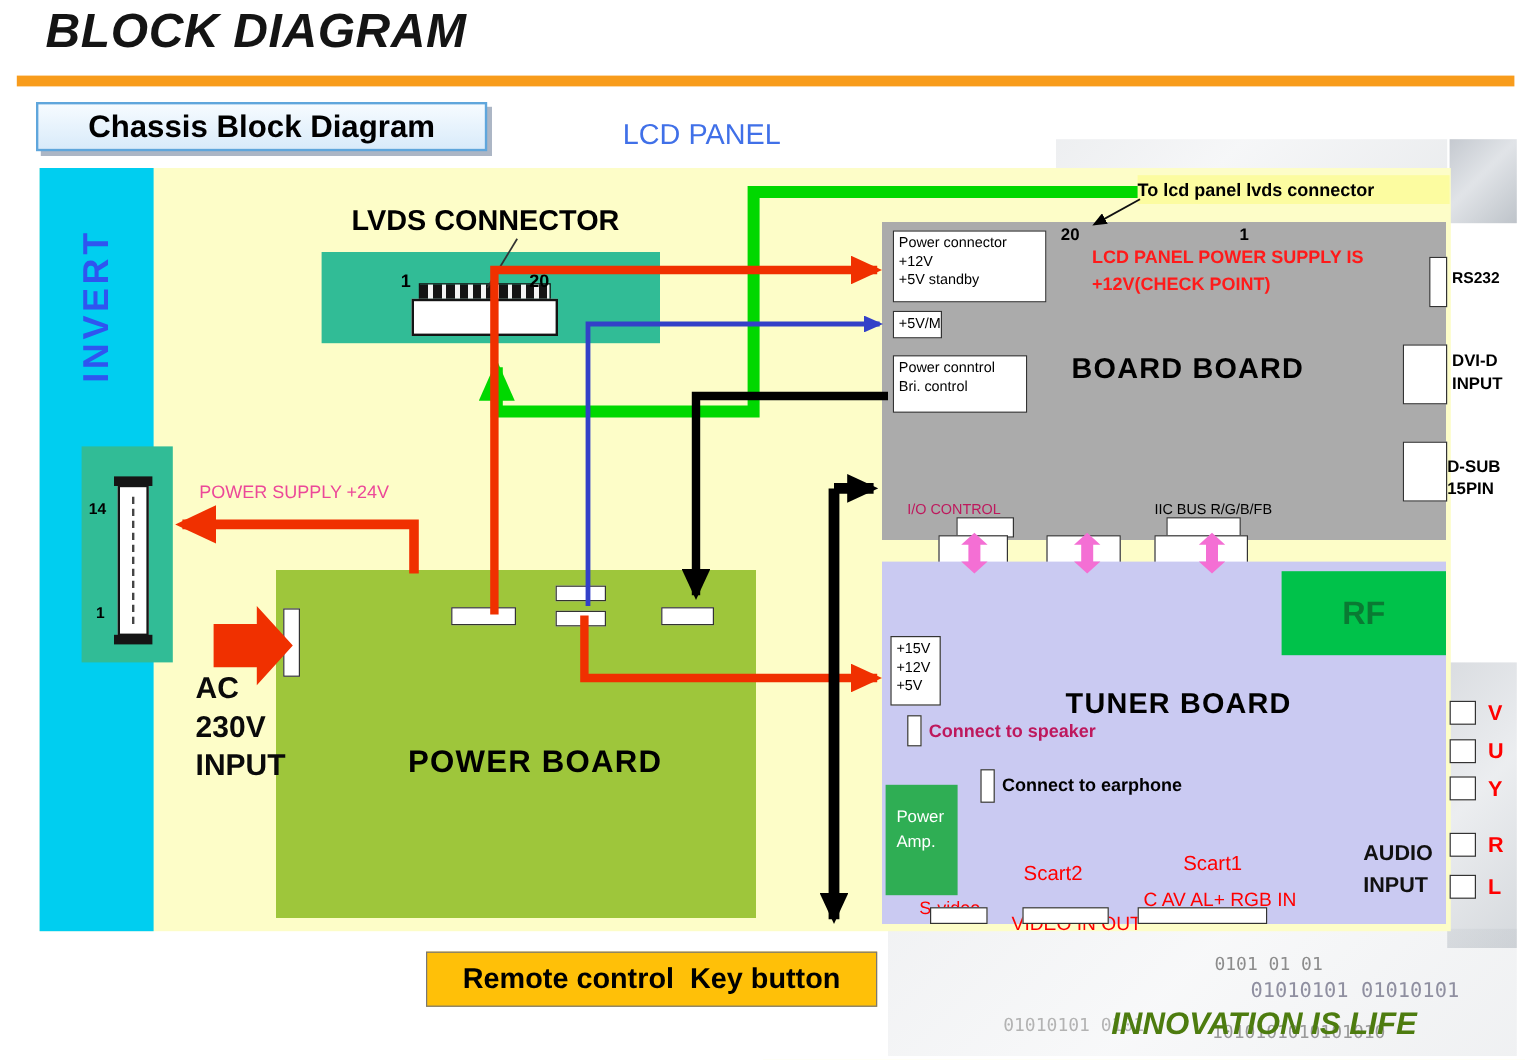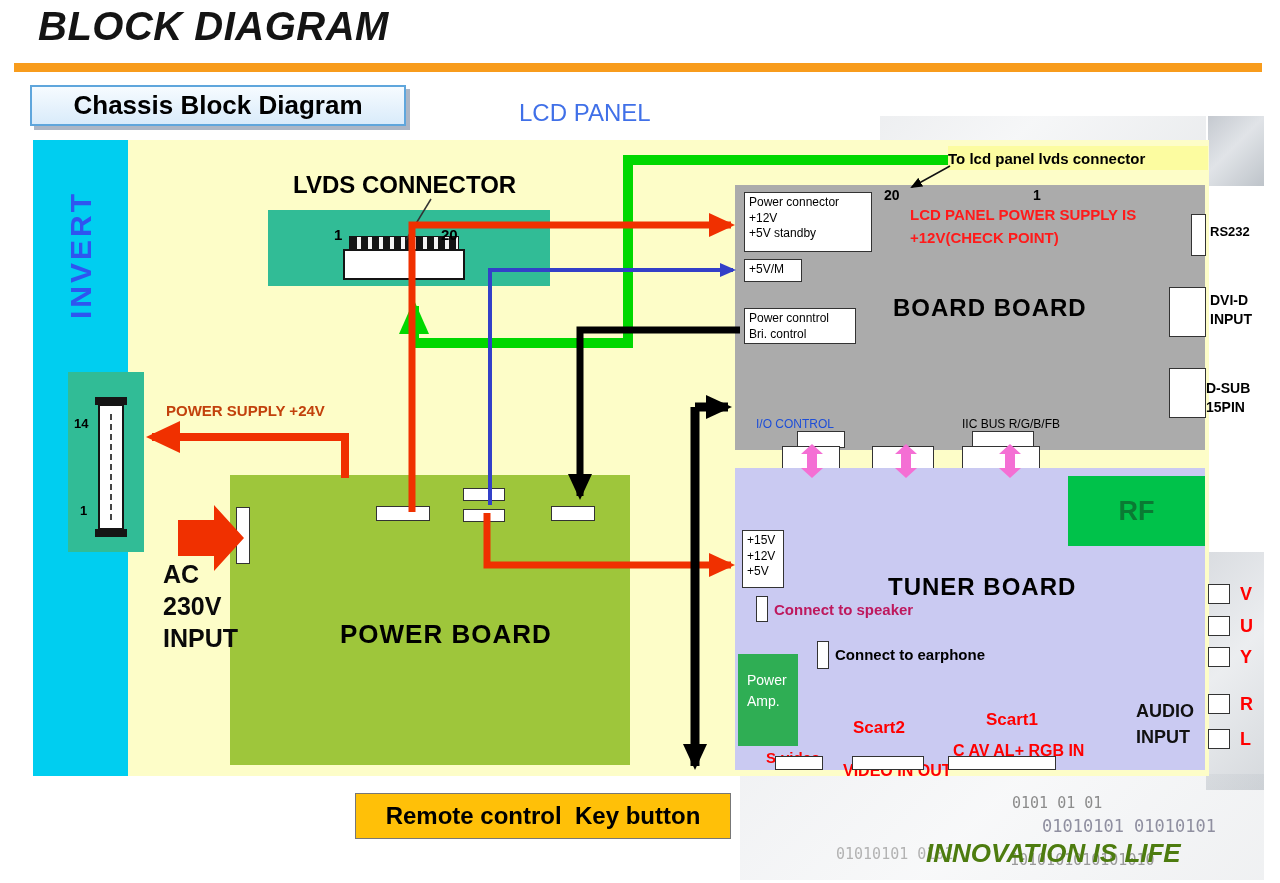--- a/index.html
+++ b/index.html
@@ -41,24 +41,24 @@
   .lvds-white{left:343px;top:249px;width:122px;height:31px;background:#fff;border:2px solid #141414}
   .lvds-pin-left{left:334px;top:226px;font-size:15px}
   .lvds-pin-right{left:441px;top:226px;font-size:15px}
   
   .main-board{left:735px;top:185px;width:470px;height:265px;background:#ABABAB}
   .mb-title{left:893px;top:294px;font-size:24px;font-weight:bold;letter-spacing:1px;color:#000}
   .mb-pin-left{left:884px;top:187px;font-size:14px}
   .mb-pin-right{left:1033px;top:187px;font-size:14px}
   .wbox{background:#fff;border:1px solid #333;font-size:12px;line-height:1.3;padding:2px 4px;color:#000}
   .mb-power{left:744px;top:192px;width:128px;height:60px}
-  .mb-5vm{left:744px;top:259px;width:58px;height:23px}
-  .mb-ctrl{left:744px;top:308px;width:112px;height:36px}
+  .mb-5vm{left:744px;top:259px;width:41px;height:23px}
+  .mb-ctrl{left:744px;top:296px;width:112px;height:48px}
   .mb-check{left:910px;top:203px;width:300px;font-size:15px;font-weight:bold;color:#FF1A1A;line-height:1.55}
-  .mb-io{left:756px;top:417px;font-size:12px;color:#1d4ed8}
+  .mb-io{left:756px;top:417px;font-size:12px;color:#be185d}
   .mb-iic{left:962px;top:417px;font-size:12px;color:#000}
   .tab{background:#fff;border:1px solid #333}
   .mb-tab-io{left:797px;top:431px;width:48px;height:17px}
   .mb-tab-iic{left:972px;top:431px;width:62px;height:17px}
   .rs232-box{left:1191px;top:214px;width:15px;height:42px}
   .rs232-label{left:1210px;top:224px;font-size:13px;font-weight:bold;color:#000}
   .dvi-box{left:1169px;top:287px;width:37px;height:50px}
   .dvi-label{left:1210px;top:291px;font-size:14px;font-weight:bold;line-height:1.35;color:#000}
   .dsub-box{left:1169px;top:368px;width:37px;height:50px}
   .dsub-label{left:1206px;top:379px;font-size:14px;font-weight:bold;line-height:1.35;color:#000}
@@ -71,21 +71,21 @@
   
   .tuner-board{left:735px;top:468px;width:470px;height:302px;background:#CACAF2}
   .rf-box{left:1068px;top:476px;width:137px;height:70px;background:#00C24A;display:flex;align-items:center;justify-content:center;font-size:27px;font-weight:bold;color:#0A7A33}
   .rails{left:742px;top:530px;width:42px;height:58px}
   .tb-title{left:888px;top:573px;font-size:24px;font-weight:bold;letter-spacing:1px;color:#000}
   .spk-tab{left:756px;top:596px;width:12px;height:26px}
   .spk-label{left:774px;top:601px;font-size:15px;font-weight:bold;color:#be185d}
   .ear-tab{left:817px;top:641px;width:12px;height:28px}
   .ear-label{left:835px;top:646px;font-size:15px;font-weight:bold;color:#000}
   .sound-box{left:738px;top:654px;width:60px;height:92px;background:#2FAE54;color:#fff;font-size:14px;padding:16px 0 0 9px;line-height:1.5}
-  .redlbl{color:#FF0000;font-weight:bold}
+  .redlbl{color:#FF0000;font-weight:normal}
   .svideo{left:766px;top:749px;font-size:15px}
   .scart2-1{left:853px;top:718px;font-size:17px}
   .scart2-2{left:843px;top:762px;font-size:16px}
   .scart1-1{left:986px;top:710px;font-size:17px}
   .scart1-2{left:953px;top:742px;font-size:16px}
   .bt1{left:775px;top:756px;width:48px;height:14px}
   .bt2{left:852px;top:756px;width:72px;height:14px}
   .bt3{left:948px;top:756px;width:108px;height:14px}
   .jack{width:22px;height:20px}
   .jack-v{left:1208px;top:584px}.jack-u{left:1208px;top:616px}.jack-y{left:1208px;top:647px}.jack-r{left:1208px;top:694px}.jack-l{left:1208px;top:729px}
@@ -93,21 +93,21 @@
   .jl-v{left:1240px;top:584px}.jl-u{left:1240px;top:616px}.jl-y{left:1240px;top:647px}.jl-r{left:1240px;top:694px}.jl-l{left:1240px;top:729px}
   .audio-label{left:1136px;top:698px;font-size:18px;font-weight:bold;line-height:1.45;color:#111}
   
   .power-board{left:230px;top:475px;width:400px;height:290px;background:#9EC63B}
   .pb-title{left:340px;top:619px;font-size:26px;font-weight:bold;letter-spacing:1px;color:#000}
   .pb-tab-left{left:236px;top:507px;width:14px;height:57px}
   .pb-tab-a{left:376px;top:506px;width:54px;height:15px}
   .pb-tab-b1{left:463px;top:488px;width:42px;height:13px}
   .pb-tab-b2{left:463px;top:509px;width:42px;height:13px}
   .pb-tab-c{left:551px;top:506px;width:44px;height:15px}
-  .supply24{left:166px;top:402px;font-size:15px;font-weight:bold;color:#c2410c}
+  .supply24{left:166px;top:402px;font-size:15px;font-weight:normal;color:#ec4899}
   .ac-label{left:163px;top:558px;font-size:25px;font-weight:bold;line-height:1.28;color:#0a0a0a}
   
   .remote-box{left:355px;top:793px;width:376px;height:46px;background:#FFC008;border:1px solid #777;display:flex;align-items:center;justify-content:center;font-size:24px;font-weight:bold;color:#000;white-space:pre}
   .innovation{left:926px;top:838px;font-size:26px;font-weight:bold;font-style:italic;color:#4d7c0f}
   .arrows{left:0;top:0;pointer-events:none}
 </style>
 </head>
 <body>
 
 <div class="abs photo photo1"></div>

